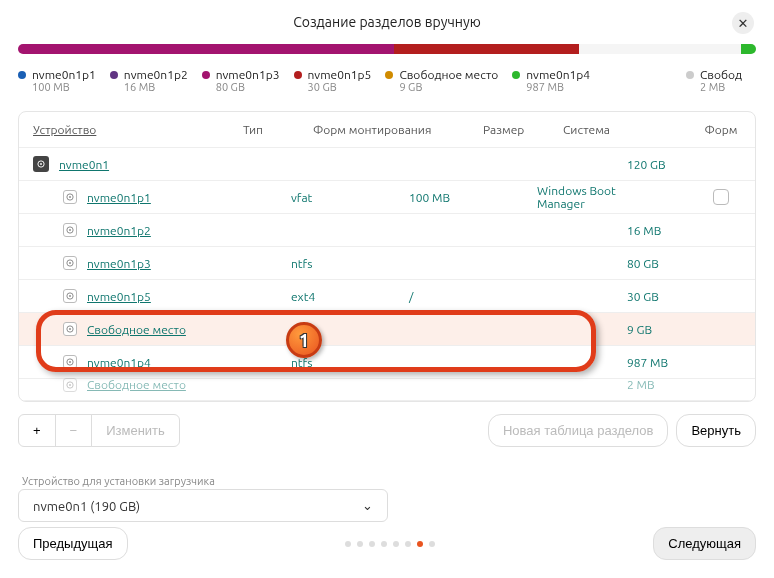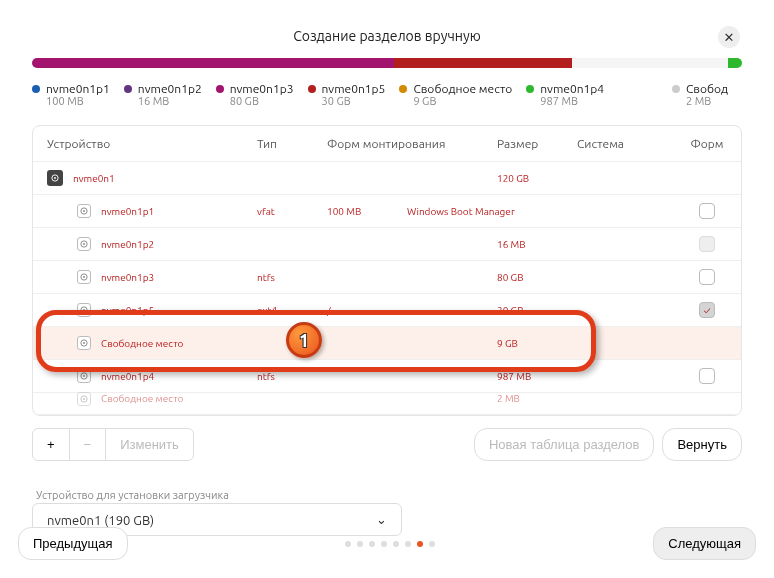--- a/index.html
+++ b/index.html
@@ -1,40 +1,40 @@
 <!DOCTYPE html>
 <html><head>
 <meta charset="utf-8">
 <style>
 * { box-sizing: border-box; margin: 0; padding: 0; }
 body { font-family: Ubuntu, "Segoe UI", sans-serif; font-size: 13px; color: #333; background: #fff; width: 774px; height: 578px; overflow: hidden; position: relative; }
-.window { position: relative; width: 100%; height: 100%; padding: 14px; }
+.window { position: relative; width: 100%; height: 100%; padding: 0; }
 .titlebar { display: flex; align-items: center; justify-content: center; height: 44px; position: relative; }
 .title { font-size: 14px; color: #222; }
 .close-btn { position: absolute; right: 20px; top: 12px; width: 22px; height: 22px; border-radius: 50%; background: #eee; display: flex; align-items: center; justify-content: center; cursor: pointer; font-size: 13px; }
 .content { padding: 0 18px; }
 .usage-bar { display: flex; height: 10px; border-radius: 5px; overflow: hidden; margin-bottom: 14px; }
 .seg { height: 100%; }
 .seg1 { background: #a3146f; flex: 0 0 51%; }
 .seg2 { background: #b31e1e; flex: 0 0 25%; }
 .seg3 { background: #f5f5f5; flex: 0 0 8%; }
 .seg4 { background: #f5f5f5; flex: 0 0 14%; }
 .seg5 { background: #2db82d; flex: 0 0 2%; }
 .legend { display: flex; gap: 0; margin-bottom: 18px; font-size: 12px; }
 .legend-item { flex: 0 0 auto; padding-right: 14px; }
 .legend-item.last { margin-left: auto; }
 .legend-dot { width: 8px; height: 8px; border-radius: 50%; display: inline-block; margin-right: 6px; }
 .legend-label { color: #222; }
 .legend-sub { color: #888; font-size: 11px; margin-left: 14px; }
 .table-wrap { border: 1px solid #e5e5e5; border-radius: 8px; overflow: hidden; }
 .thead, .trow { display: flex; align-items: center; padding: 0 14px; border-bottom: 1px solid #eee; }
 .thead { height: 36px; font-size: 12px; color: #555; }
-.trow { height: 33px; font-size: 10px; color: #b91c1c; }
+.trow { height: 33px; font-size: 12px; color: #0f766e; gap: 48px; }
 .trow.highlighted { background: #fdefe9; }
-.col-dev { flex: 0 0 210px; display: flex; align-items: center; gap: 10px; }
+.col-dev { flex: 0 0 210px; display: flex; align-items: center; gap: 10px; text-decoration: underline; }
 .col-type { flex: 0 0 70px; }
 .col-mount { flex: 0 0 170px; }
 .col-size { flex: 0 0 80px; }
 .col-sys { flex: 1 1 auto; }
 .col-fmt { flex: 0 0 40px; display: flex; justify-content: center; }
 .disk-icon { width: 16px; height: 16px; background: #444; border-radius: 3px; display: flex; align-items: center; justify-content: center; flex-shrink: 0; }
 .disk-icon.small { width: 14px; height: 14px; background: #fff; border: 1px solid #bbb; }
 .disk-icon svg, .disk-icon.small svg { width: 10px; height: 10px; }
 .indent1 { padding-left: 30px; }
 .checkbox { width: 16px; height: 16px; border: 1.5px solid #bbb; border-radius: 4px; background: #fff; display: flex; align-items: center; justify-content: center; }

